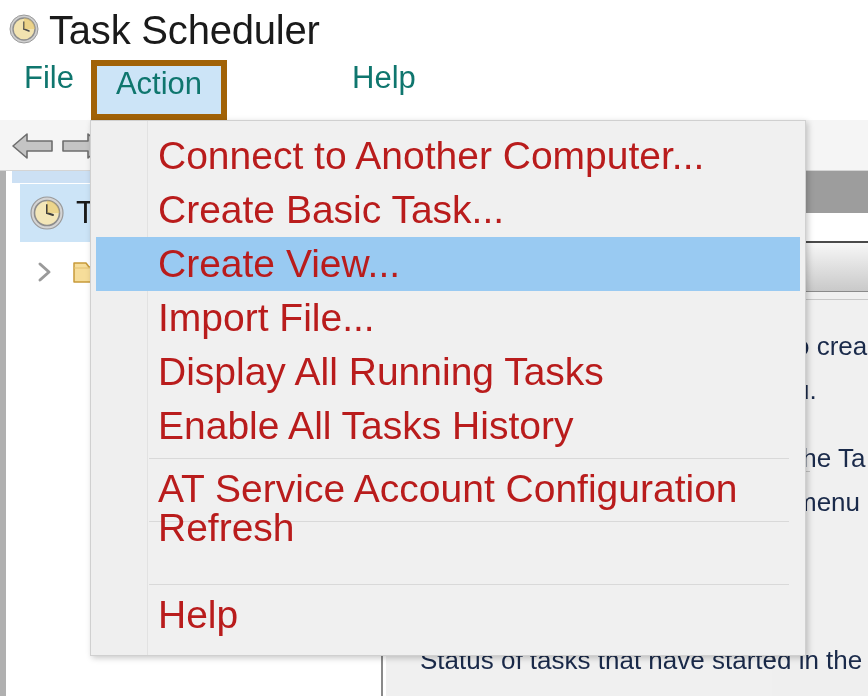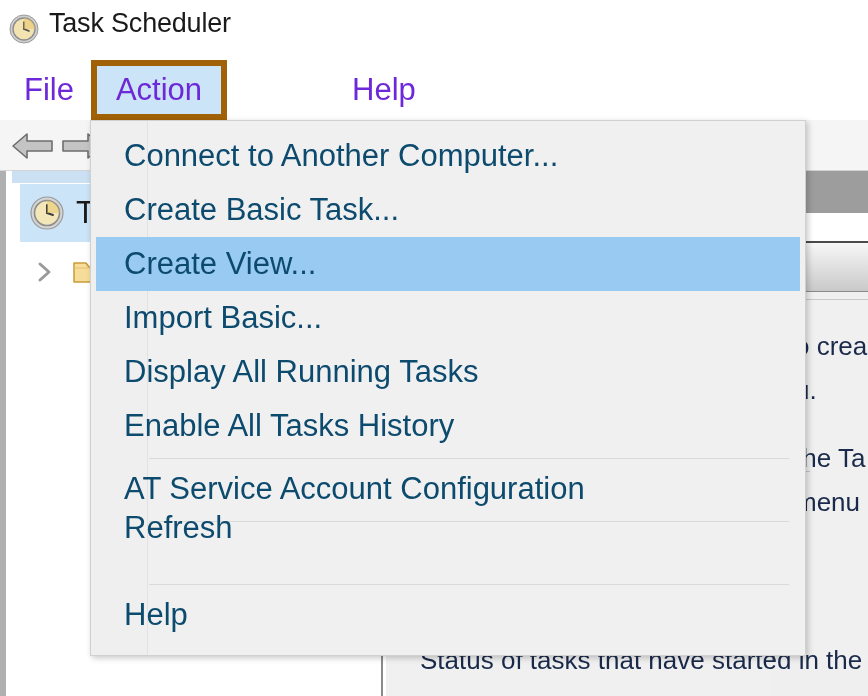--- a/index.html
+++ b/index.html
@@ -13,33 +13,33 @@
   
   #titlebar{
     position:absolute;left:0;top:0;width:868px;height:58px;
     background:#ffffff;
   }
   #title-icon{
     position:absolute;left:8px;top:13px;width:32px;height:32px;
   }
   #title-text{
     position:absolute;left:49px;top:8px;
-    font-size:27px;color:#1a1a1a;white-space:nowrap;
+    font-size:40px;color:#1a1a1a;white-space:nowrap;
     letter-spacing:-0.2px;
   }
 
   
   #menubar{
     position:absolute;left:0;top:60px;width:868px;height:60px;
     background:#ffffff;
   }
   .menubar-item{
     position:absolute;top:0;height:60px;
-    display:flex;align-items:center;justify-content:center;
-    font-size:31px;color:#6d28d9;white-space:nowrap;
+    display:flex;justify-content:center;
+    font-size:31px;color:#0f766e;white-space:nowrap;
     box-sizing:border-box;
   }
   #menubar-file{left:18px;width:62px;}
   #menubar-action{
     left:91px;width:136px;
     background:#cce4f7;border:6px solid #a16207;
   }
   #menubar-view{left:237px;width:88px;}
   #menubar-help{left:340px;width:88px;}
 
@@ -155,21 +155,21 @@
     background:#efefef;border-right:1px solid #e2e2e2;
     box-sizing:border-box;
   }
   .menu-item{
     position:absolute;left:5px;width:704px;height:54px;
     display:flex;align-items:center;
     box-sizing:border-box;
   }
   .menu-item.selected{background:#99caf2;}
   .menu-label{
-    margin-left:28px;font-size:31px;color:#0c4a6e;white-space:nowrap;
+    margin-left:62px;font-size:39px;color:#b91c1c;white-space:nowrap;
   }
   .menu-sep{
     position:absolute;left:58px;width:640px;height:1px;
     background:#d9d9d9;
   }
 </style>
 </head>
 <body>
 
 <div id="titlebar">
@@ -272,21 +272,21 @@
       <div class="menu-item" style="top: 8px;">
         <span class="menu-label">Connect to Another Computer...</span>
       </div>
       <div class="menu-item" style="top: 62px;">
         <span class="menu-label">Create Basic Task...</span>
       </div>
       <div class="menu-item selected" style="top: 116px;">
         <span class="menu-label">Create View...</span>
       </div>
       <div class="menu-item" style="top: 170px;">
-        <span class="menu-label">Import Basic...</span>
+        <span class="menu-label">Import File...</span>
       </div>
       <div class="menu-item" style="top: 224px;">
         <span class="menu-label">Display All Running Tasks</span>
       </div>
       <div class="menu-item" style="top: 278px;">
         <span class="menu-label">Enable All Tasks History</span>
       </div>
       <div class="menu-sep" style="top: 337px;"></div>
       <div class="menu-item" style="top: 341px;">
         <span class="menu-label">AT Service Account Configuration</span>

